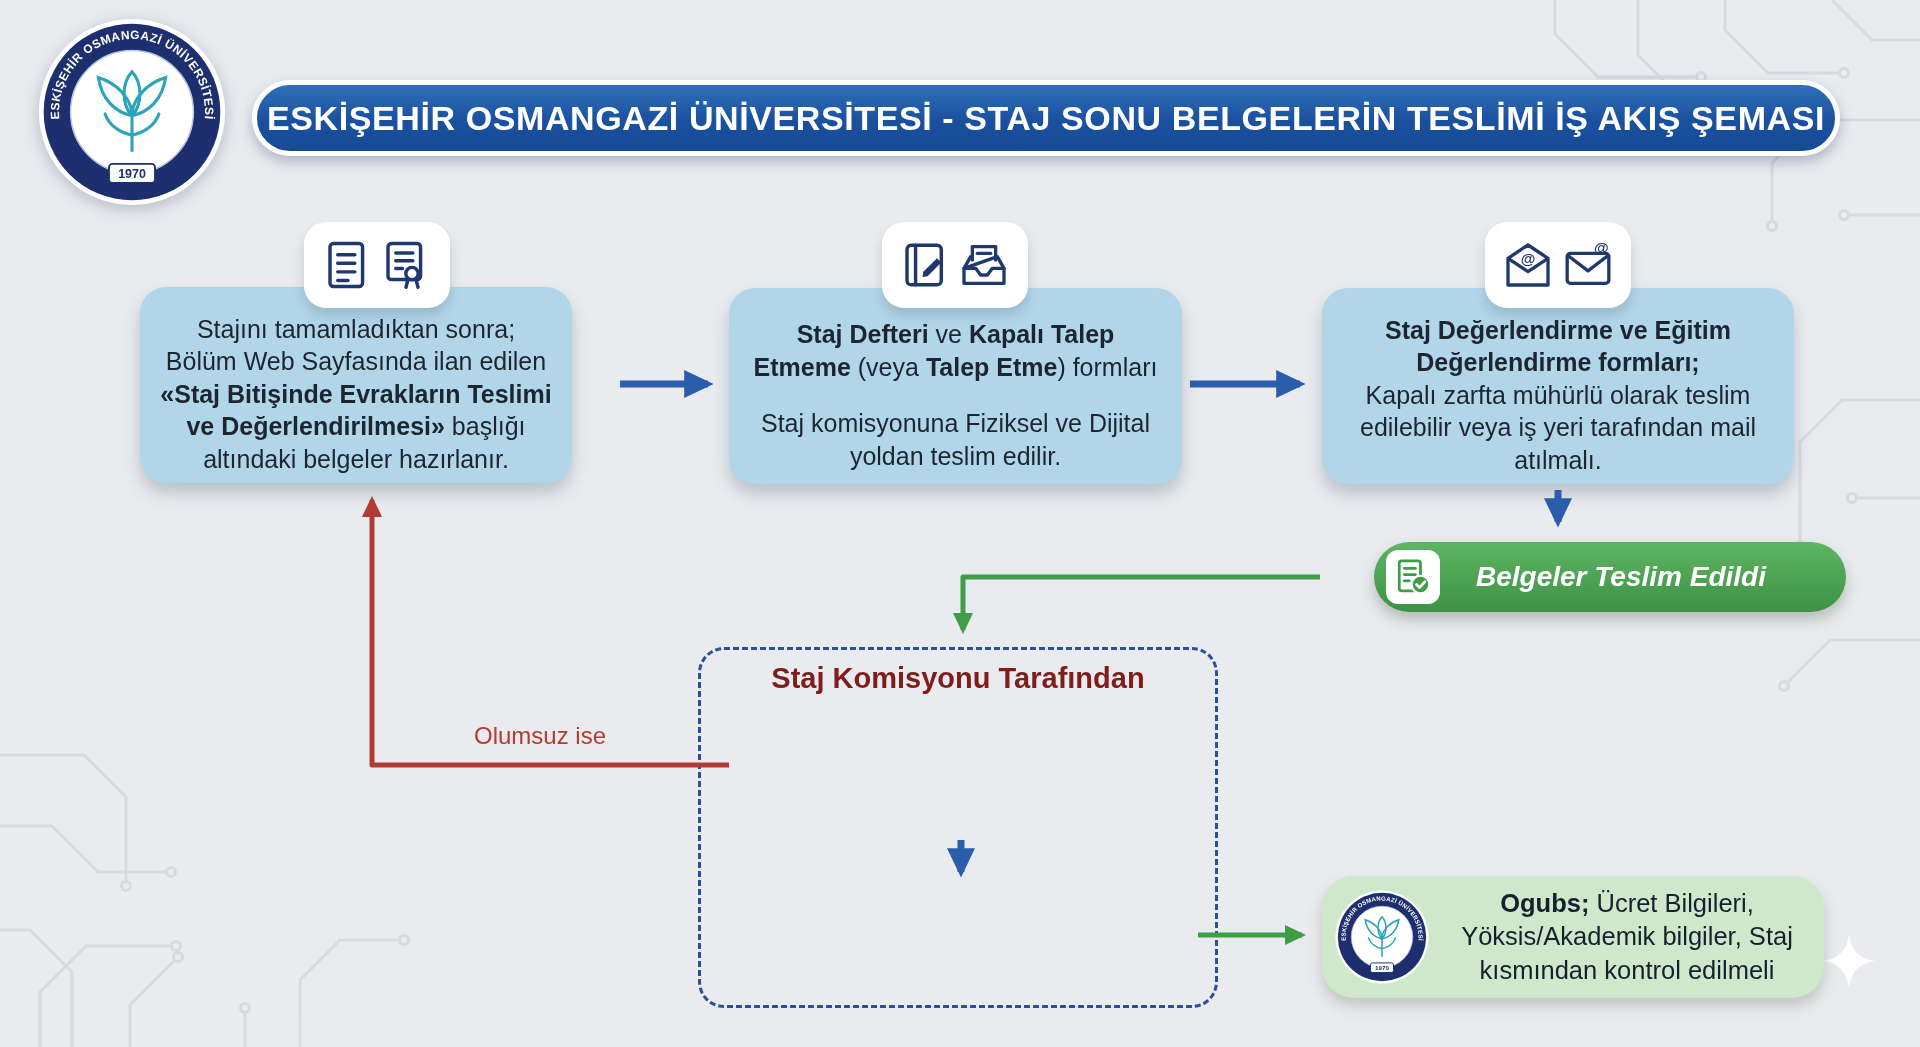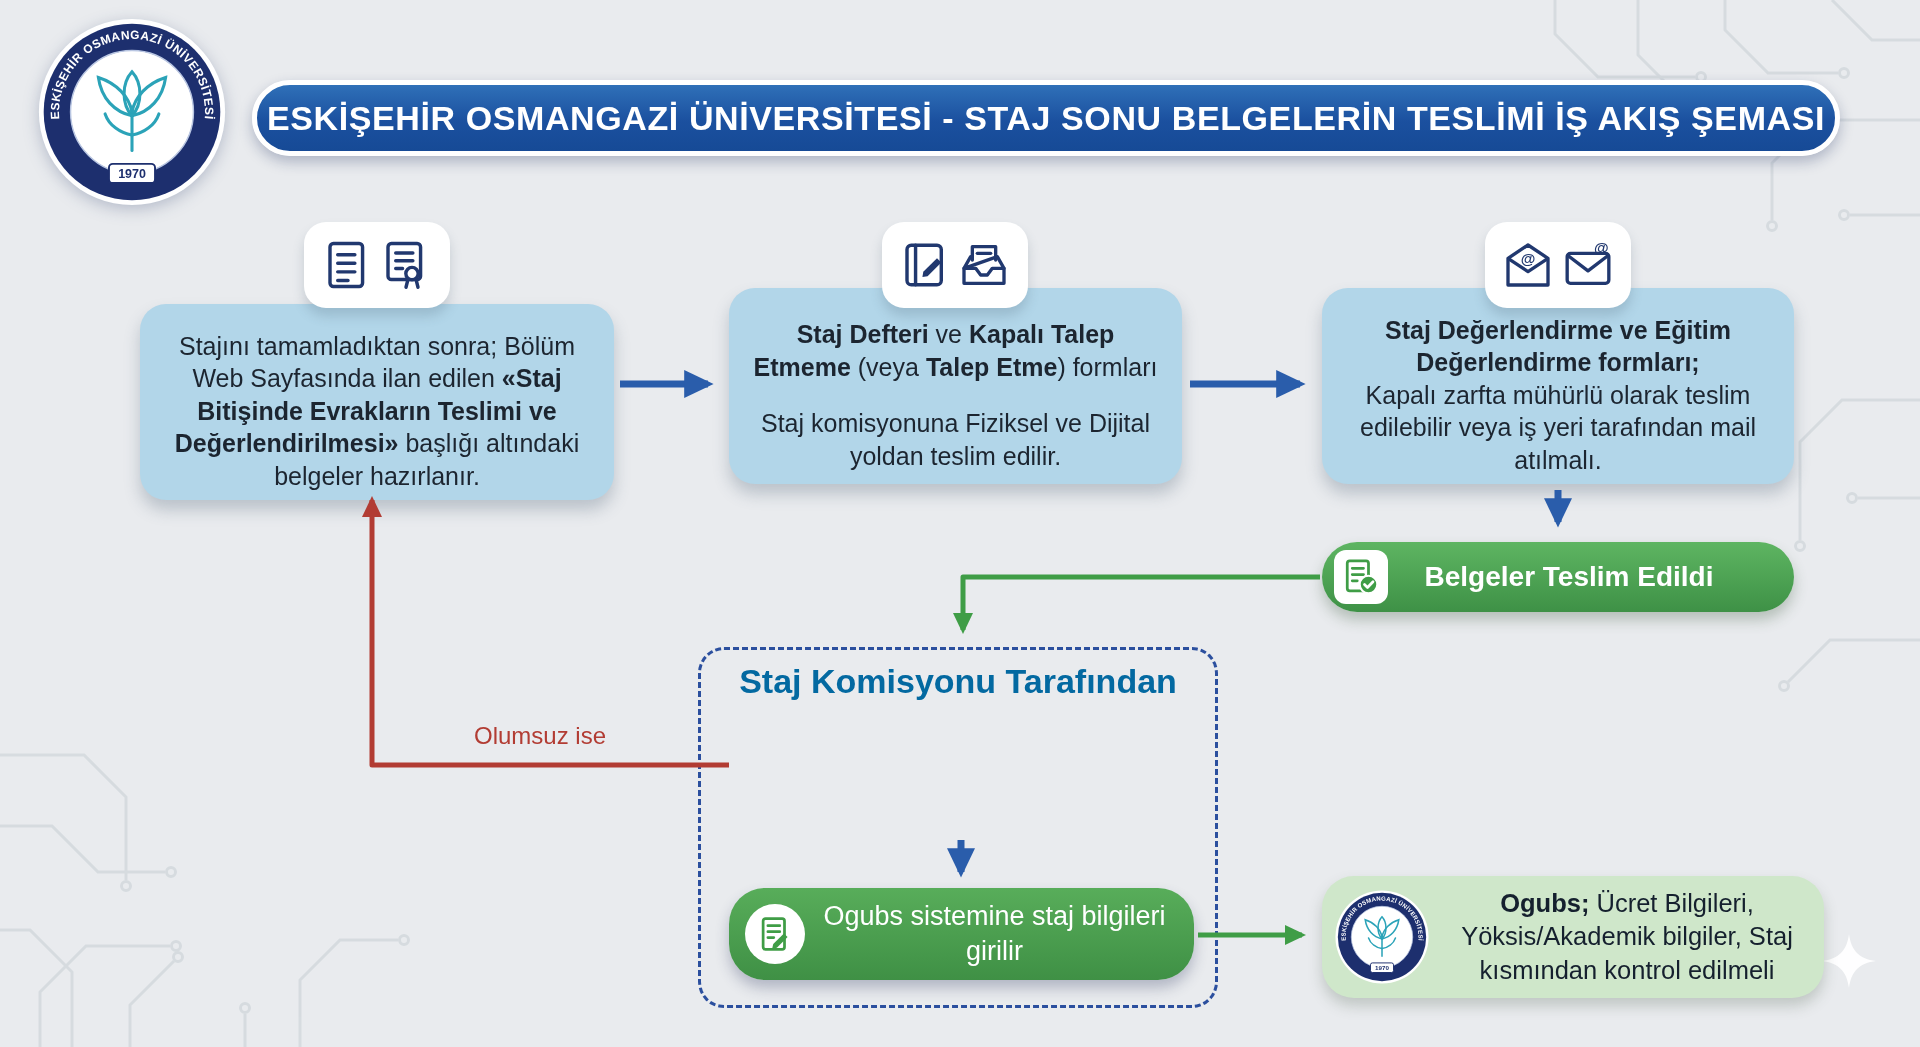--- a/index.html
+++ b/index.html
@@ -28,33 +28,33 @@
   
   .blue-box{background:#b2d6e9;border-radius:26px;z-index:2;
     box-shadow:0 10px 16px rgba(70,90,110,.28);
     display:flex;flex-direction:column;justify-content:center;align-items:center;
     text-align:center;font-size:25px;line-height:1.3;padding:30px 20px 12px;}
   .blue-box p{margin:0;}
   .blue-box .p2{margin-top:24px;}
   .b{font-weight:bold;}
 
   
-  .pill{left:1322px;top:542px;width:472px;height:70px;border-radius:35px;z-index:2;
+  .pill{left:1374px;top:542px;width:472px;height:70px;border-radius:35px;z-index:2;
     background:linear-gradient(180deg,#5eb562,#3e9146);
     box-shadow:0 8px 14px rgba(60,90,60,.3);
-    display:flex;align-items:center;}
+    display:flex;align-items:center;font-style:italic;}
   .pill .txt{flex:1;text-align:center;color:#fff;font-weight:bold;font-size:28px;margin-right:44px;}
   .sq-icon{width:54px;height:54px;background:#fff;border-radius:12px;margin-left:12px;flex:0 0 auto;
     display:flex;align-items:center;justify-content:center;}
 
   
   .dashed{left:698px;top:647px;width:520px;height:361px;z-index:1;
     border:3px dashed #2b4f9e;border-radius:26px;}
   .dashed-title{position:absolute;left:0;top:12px;width:100%;text-align:center;
-    color:#0369a1;font-weight:bold;font-size:34px;}
+    color:#7f1d1d;font-weight:bold;font-size:29px;}
 
   .flow-pill{border-radius:36px;z-index:2;display:flex;align-items:center;
     box-shadow:0 8px 14px rgba(50,60,100,.3);color:#fff;}
   .box-review{left:729px;top:698px;width:465px;height:135px;
     background:linear-gradient(180deg,#333f9a,#252e7d);}
   .box-ogubs{left:729px;top:888px;width:465px;height:92px;
     background:linear-gradient(180deg,#58ad5a,#3f9045);}
   .circ-icon{background:#fff;border-radius:50%;flex:0 0 auto;margin-left:16px;
     display:flex;align-items:center;justify-content:center;}
   .ci-66{width:66px;height:66px;}
@@ -194,21 +194,21 @@
     </svg>
     <svg width="50" height="52" viewBox="0 0 30 30">
       <g stroke="#21386f" stroke-width="2" fill="#fff" stroke-linejoin="round">
         <rect x="2.5" y="8" width="25" height="18" rx="2"></rect>
         <path d="M2.5 9 L15 18.5 L27.5 9" fill="none"></path>
       </g>
       <text x="23" y="8" text-anchor="middle" font-size="9" font-weight="bold" fill="#21386f" font-family="Liberation Sans, sans-serif">@</text>
     </svg>
   </div>
 
-  <div class="abs blue-box" style="left:140px;top:304px;width:474px;height:196px;align-items:center;">
+  <div class="abs blue-box" style="left:140px;top:287px;width:432px;height:196px;align-items:center;">
     <p><span>Stajını tamamladıktan sonra; Bölüm Web Sayfasında ilan edilen </span><span class="b">«Staj Bitişinde Evrakların Teslimi ve Değerlendirilmesi»</span><span> başlığı altındaki belgeler hazırlanır.</span></p>
   </div>
 
   <div class="abs blue-box" style="left:729px;top:288px;width:453px;height:196px;">
     <p><span class="b">Staj Defteri</span><span> ve </span><span class="b">Kapalı Talep Etmeme</span><span> (veya </span><span class="b">Talep Etme</span><span>) formları</span></p>
     <p class="p2">Staj komisyonuna Fiziksel ve Dijital yoldan teslim edilir.</p>
   </div>
 
   <div class="abs blue-box" style="left:1322px;top:288px;width:472px;height:196px;">
     <p><span class="b">Staj Değerlendirme ve Eğitim Değerlendirme formları;</span></p>
@@ -227,32 +227,20 @@
       </svg>
     </div>
     <div class="txt">Belgeler Teslim Edildi</div>
   </div>
 
   <div class="abs dashed">
     <div class="dashed-title">Staj Komisyonu Tarafından</div>
   </div>
 
 
-  <div class="abs flow-pill box-ogubs">
-    <div class="circ-icon ci-60">
-      <svg width="38" height="38" viewBox="0 0 32 32">
-        <g stroke="#3f9d46" stroke-width="2.3" fill="none" stroke-linecap="round">
-          <rect x="6" y="3" width="18" height="26" rx="2"></rect>
-          <path d="M10 9 H20 M10 14 H20 M10 19 H15"></path>
-        </g>
-        <path d="M14.5 24.5 L23.5 15.5 L26.6 18.6 L17.6 27.6 L13.6 28.4 Z" fill="#3f9d46"></path>
-      </svg>
-    </div>
-    <div class="txt">Ogubs sistemine staj bilgileri girilir</div>
-  </div>
 
   <div class="abs label-olumsuz">Olumsuz ise</div>
 
   <div class="abs box-lightgreen">
     <div class="mini-logo">
       <svg viewBox="0 0 200 200" width="96" height="96">
           <use href="#uni-logo"></use>
         </svg>
     </div>
     <div class="txt"><span class="b">Ogubs;</span><span> Ücret Bilgileri, Yöksis/Akademik bilgiler, Staj kısmından kontrol edilmeli</span></div>

